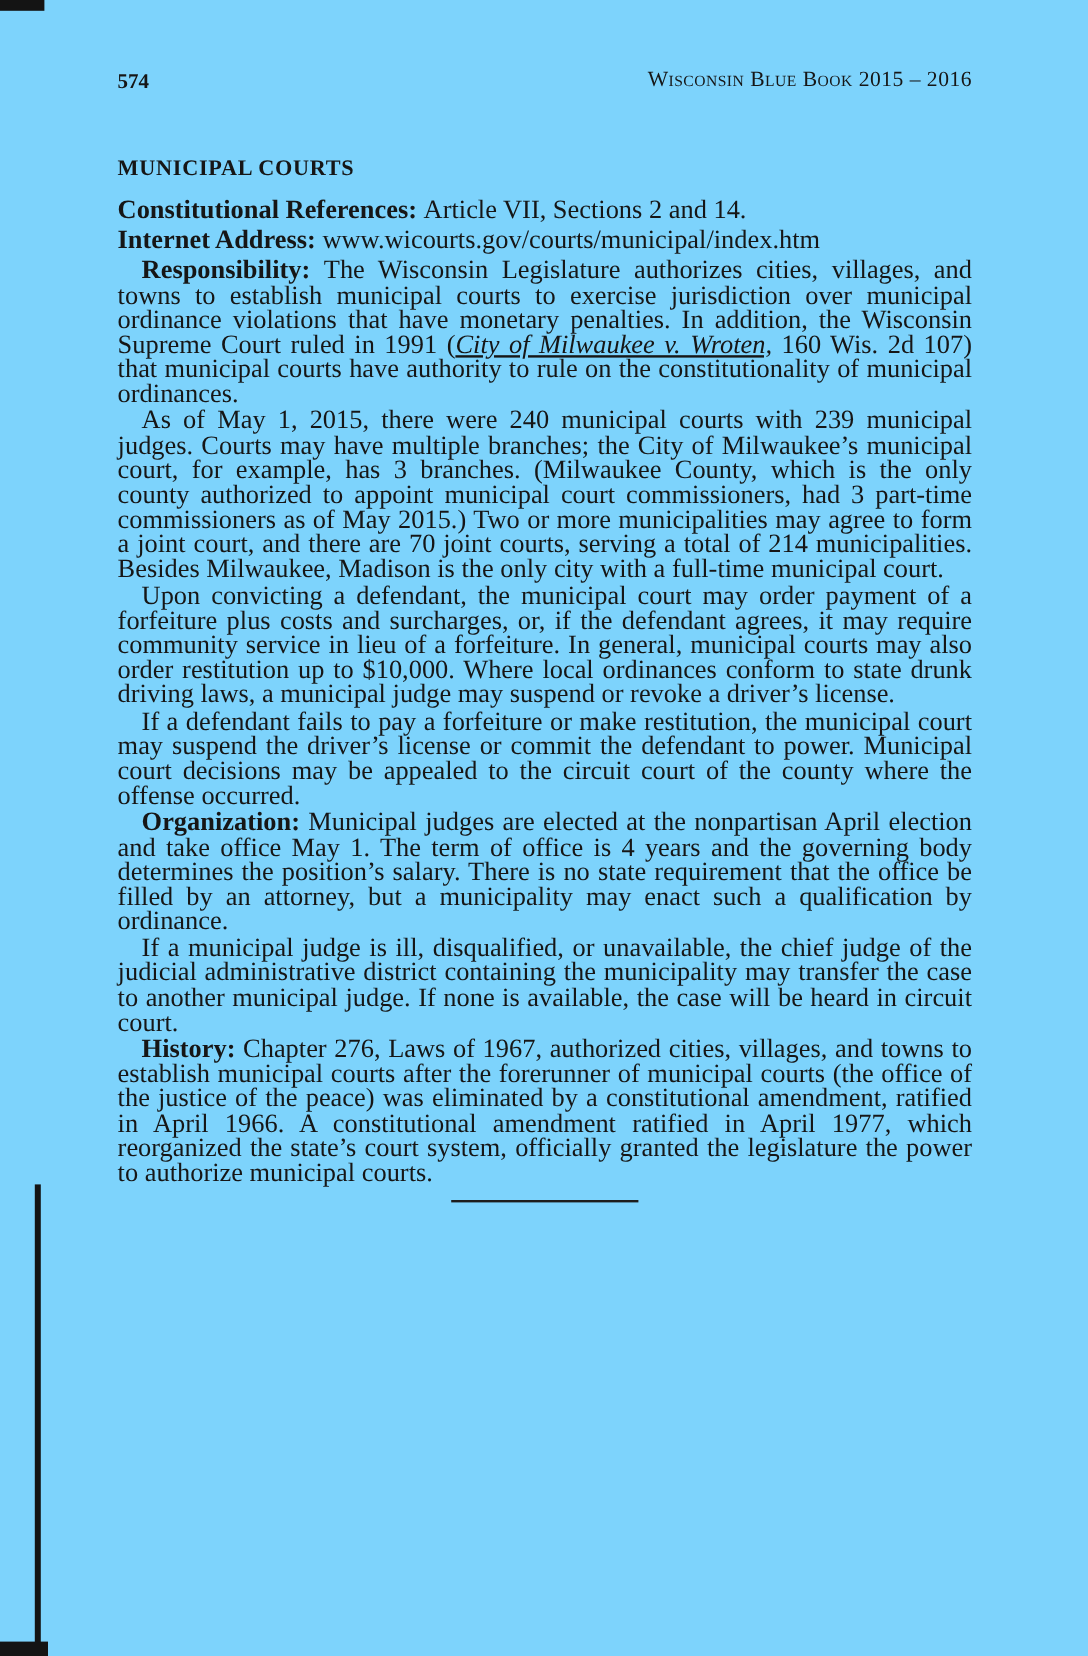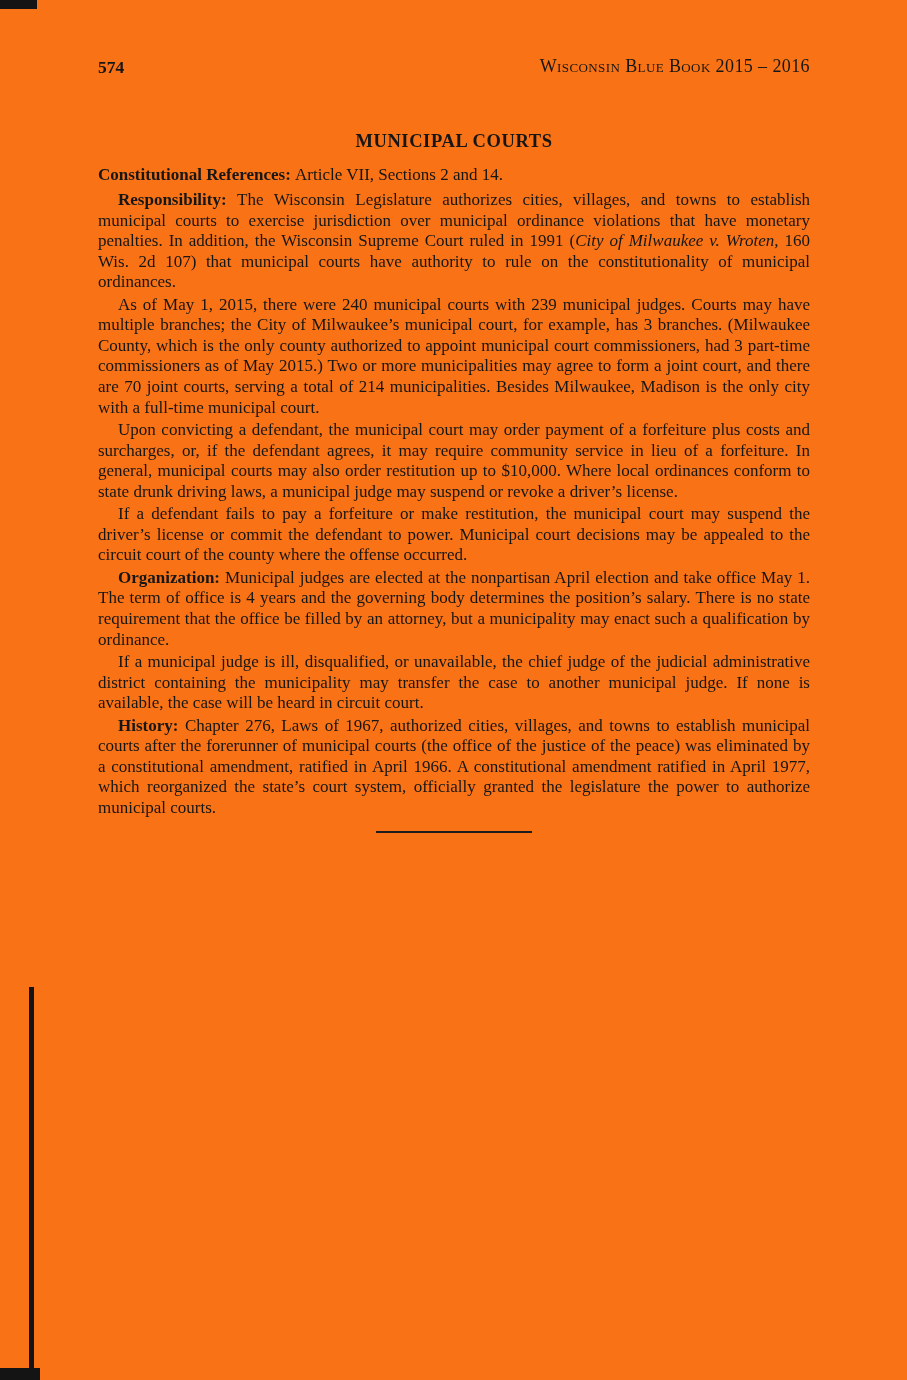--- a/index.html
+++ b/index.html
@@ -6,53 +6,52 @@
   html, body { background: #ffffff; }
   body {
     width: 907px; height: 1380px;
     position: relative;
     font-family: "Liberation Serif", "DejaVu Serif", serif;
     color: #161616;
     -webkit-font-smoothing: antialiased;
   }
   .page {
     position: absolute; inset: 0;
-    background: #f97316;
+    background: #7dd3fc;
     overflow: hidden;
   }
 
   
   .running-head { position: absolute; top: 56px; left: 98px; right: 97px; height: 24px; }
   .pagenum {
     position: absolute; left: 0; top: 1px;
     font-weight: 700; font-size: 17.5px;
   }
   .head-title {
     display: block; text-align: right;
     font-variant: small-caps;
     font-size: 18px; letter-spacing: 0.4px;
   }
 
   
   .content { position: absolute; top: 131px; left: 98px; width: 712px; }
   .title {
-    text-align: center;
     font-size: 18.5px; font-weight: 700;
     letter-spacing: 0.6px;
     margin-bottom: 13px;
   }
   section p {
-    font-size: 17px;
+    font-size: 22px;
     line-height: 20.55px;
     text-align: justify;
   }
   p.reference { margin-bottom: 4.5px; text-indent: 0; }
   p.body { text-indent: 20px; margin-bottom: 2px; }
   .b { font-weight: 700; }
-  .i { font-style: italic; }
+  .i { font-style: italic; text-decoration: underline; }
 
   .end-rule {
     width: 156px;
     border-top: 2.4px solid #1d1d1d;
     margin: 13px auto 0 auto;
   }
 
   
   .artifact { position: absolute; background: #141414; }
   .a-top    { left: 0;    top: 0;      width: 37px; height: 9px;  }
@@ -70,20 +69,21 @@
 
   <header class="running-head">
     <span class="pagenum">574</span>
     <span class="head-title">Wisconsin Blue Book 2015 – 2016</span>
   </header>
 
   <main class="content">
     <h1 class="title">MUNICIPAL COURTS</h1>
     <section>
         <p class="reference"><span class="b">Constitutional References: </span><span>Article VII, Sections 2 and 14.</span></p>
+        <p class="reference"><span class="b">Internet Address: </span><span>www.wicourts.gov/courts/municipal/index.htm</span></p>
         <p class="body"><span class="b">Responsibility: </span><span>The Wisconsin Legislature authorizes cities, villages, and towns to establish municipal courts to exercise jurisdiction over municipal ordinance violations that have monetary penalties. In addition, the Wisconsin Supreme Court ruled in 1991 (</span><span class="i">City of Milwaukee v. Wroten,</span><span> 160 Wis. 2d 107) that municipal courts have authority to rule on the constitutionality of municipal ordinances.</span></p>
         <p class="body"><span>As of May 1, 2015, there were 240 municipal courts with 239 municipal judges. Courts may have multiple branches; the City of Milwaukee’s municipal court, for example, has 3 branches. (Milwaukee County, which is the only county authorized to appoint municipal court commissioners, had 3 part-time commissioners as of May 2015.) Two or more municipalities may agree to form a joint court, and there are 70 joint courts, serving a total of 214 municipalities. Besides Milwaukee, Madison is the only city with a full-time municipal court.</span></p>
         <p class="body"><span>Upon convicting a defendant, the municipal court may order payment of a forfeiture plus costs and surcharges, or, if the defendant agrees, it may require community service in lieu of a forfeiture. In general, municipal courts may also order restitution up to $10,000. Where local ordinances conform to state drunk driving laws, a municipal judge may suspend or revoke a driver’s license.</span></p>
         <p class="body"><span>If a defendant fails to pay a forfeiture or make restitution, the municipal court may suspend the driver’s license or commit the defendant to power. Municipal court decisions may be appealed to the circuit court of the county where the offense occurred.</span></p>
         <p class="body"><span class="b">Organization: </span><span>Municipal judges are elected at the nonpartisan April election and take office May 1. The term of office is 4 years and the governing body determines the position’s salary. There is no state requirement that the office be filled by an attorney, but a municipality may enact such a qualification by ordinance.</span></p>
         <p class="body"><span>If a municipal judge is ill, disqualified, or unavailable, the chief judge of the judicial administrative district containing the municipality may transfer the case to another municipal judge. If none is available, the case will be heard in circuit court.</span></p>
         <p class="body"><span class="b">History: </span><span>Chapter 276, Laws of 1967, authorized cities, villages, and towns to establish municipal courts after the forerunner of municipal courts (the office of the justice of the peace) was eliminated by a constitutional amendment, ratified in April 1966. A constitutional amendment ratified in April 1977, which reorganized the state’s court system, officially granted the legislature the power to authorize municipal courts.</span></p>
       </section>
     <div class="end-rule"></div>
   </main>

